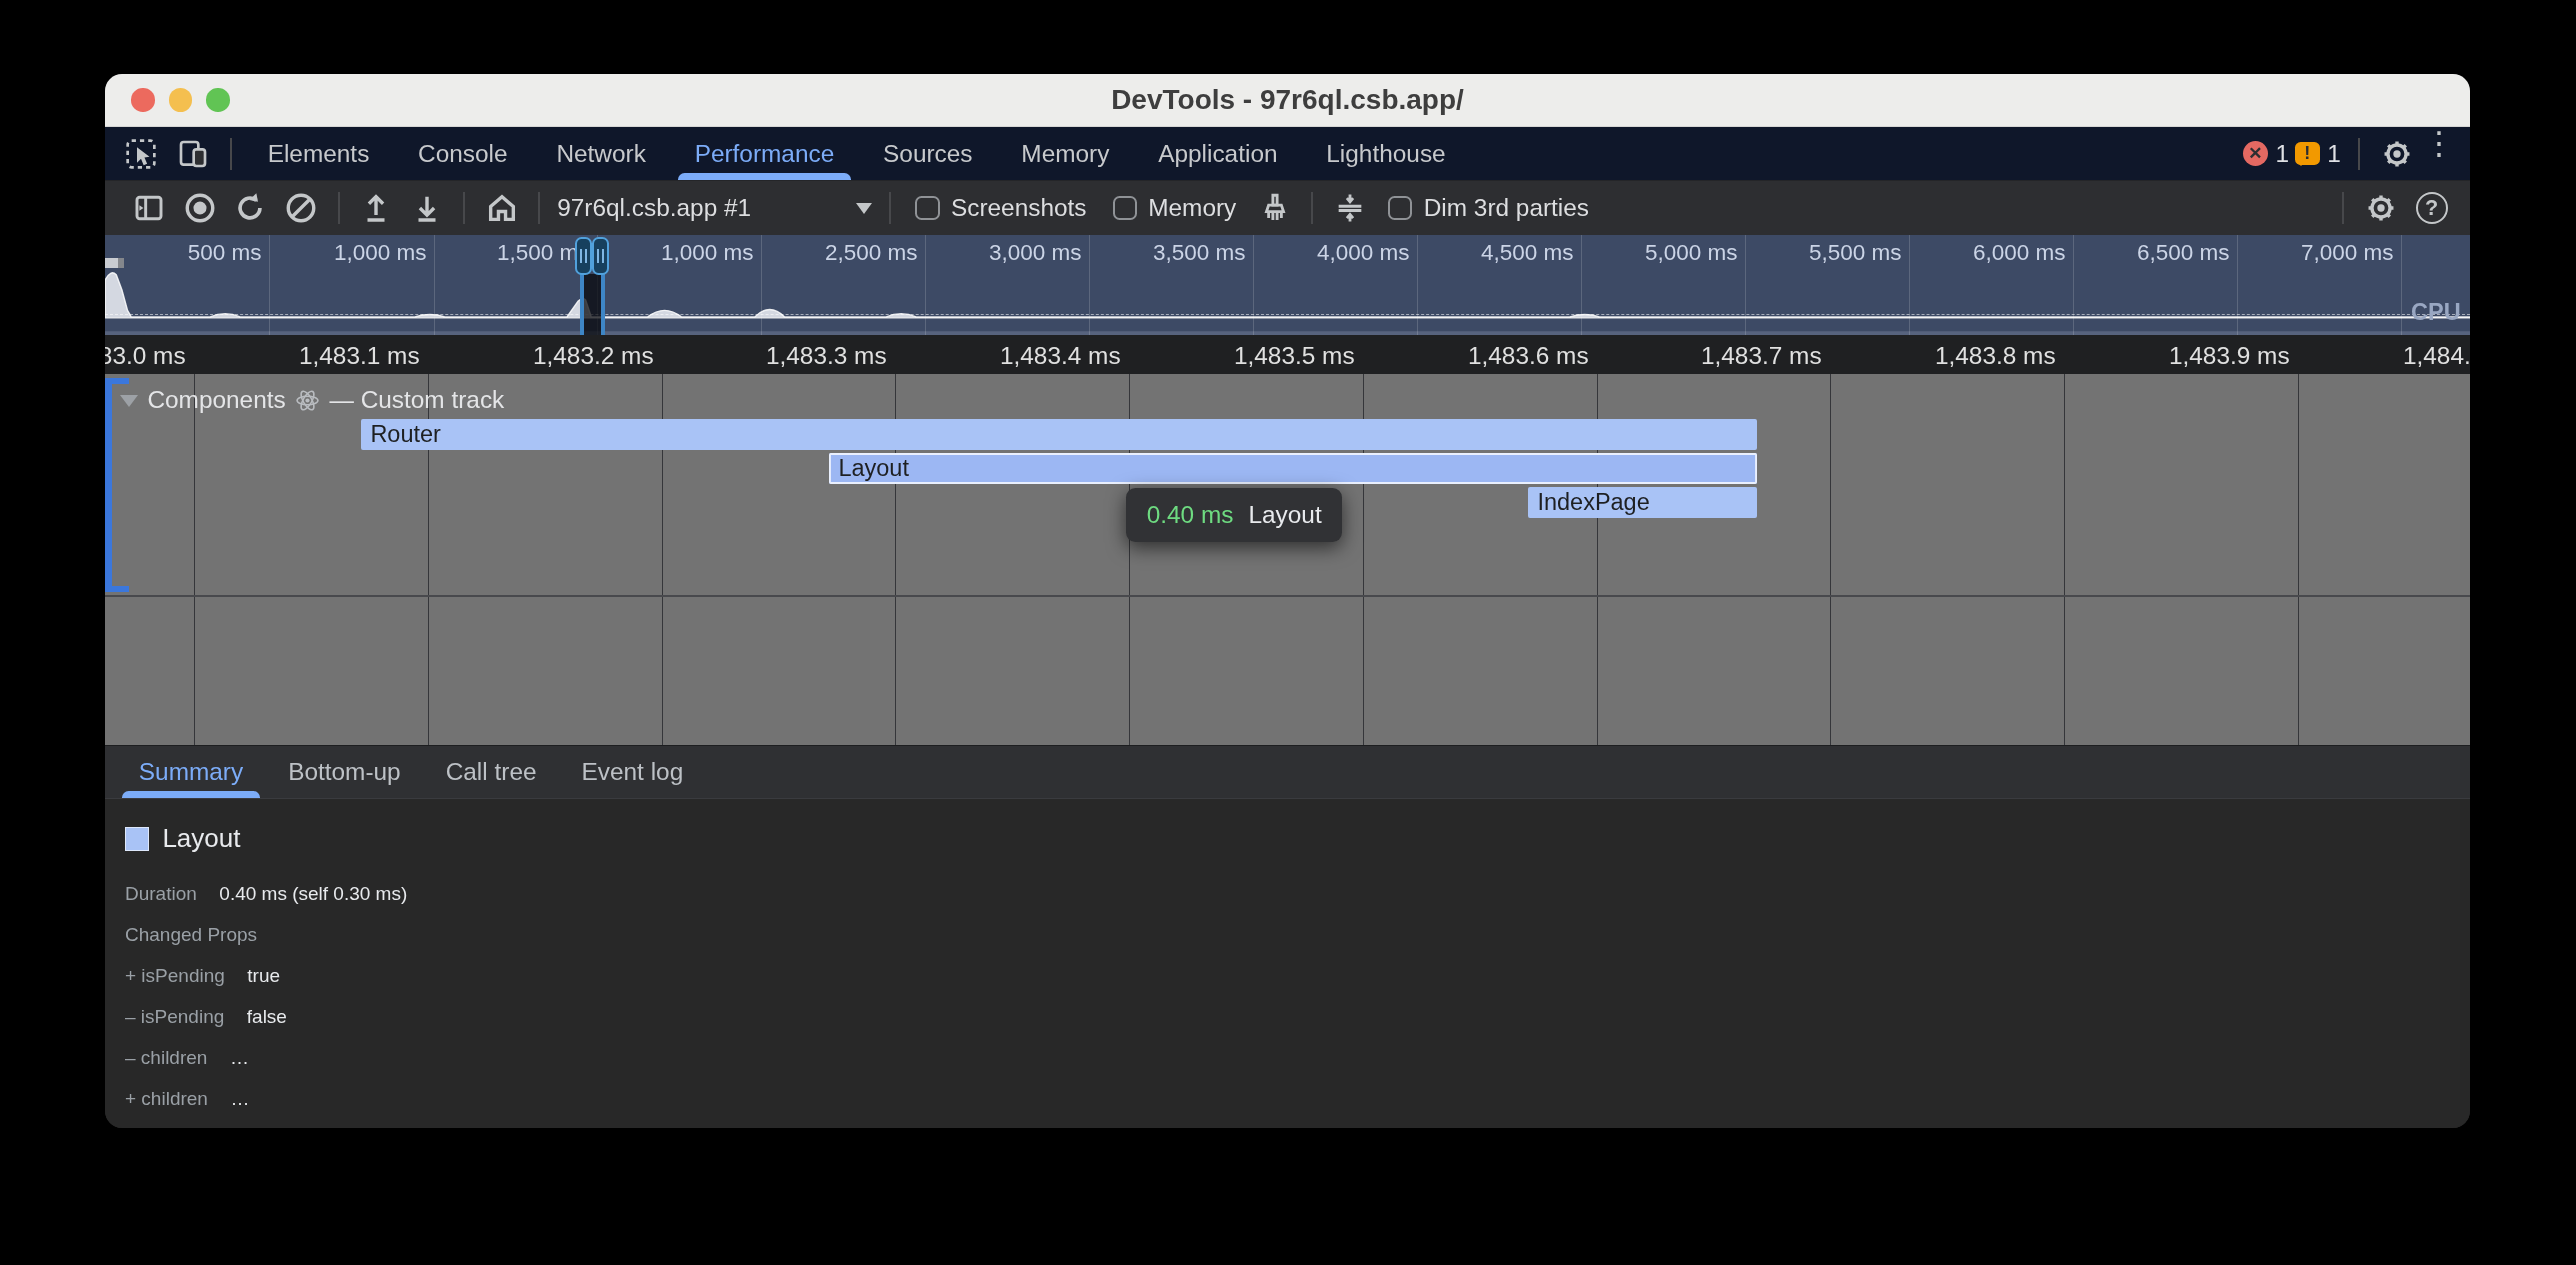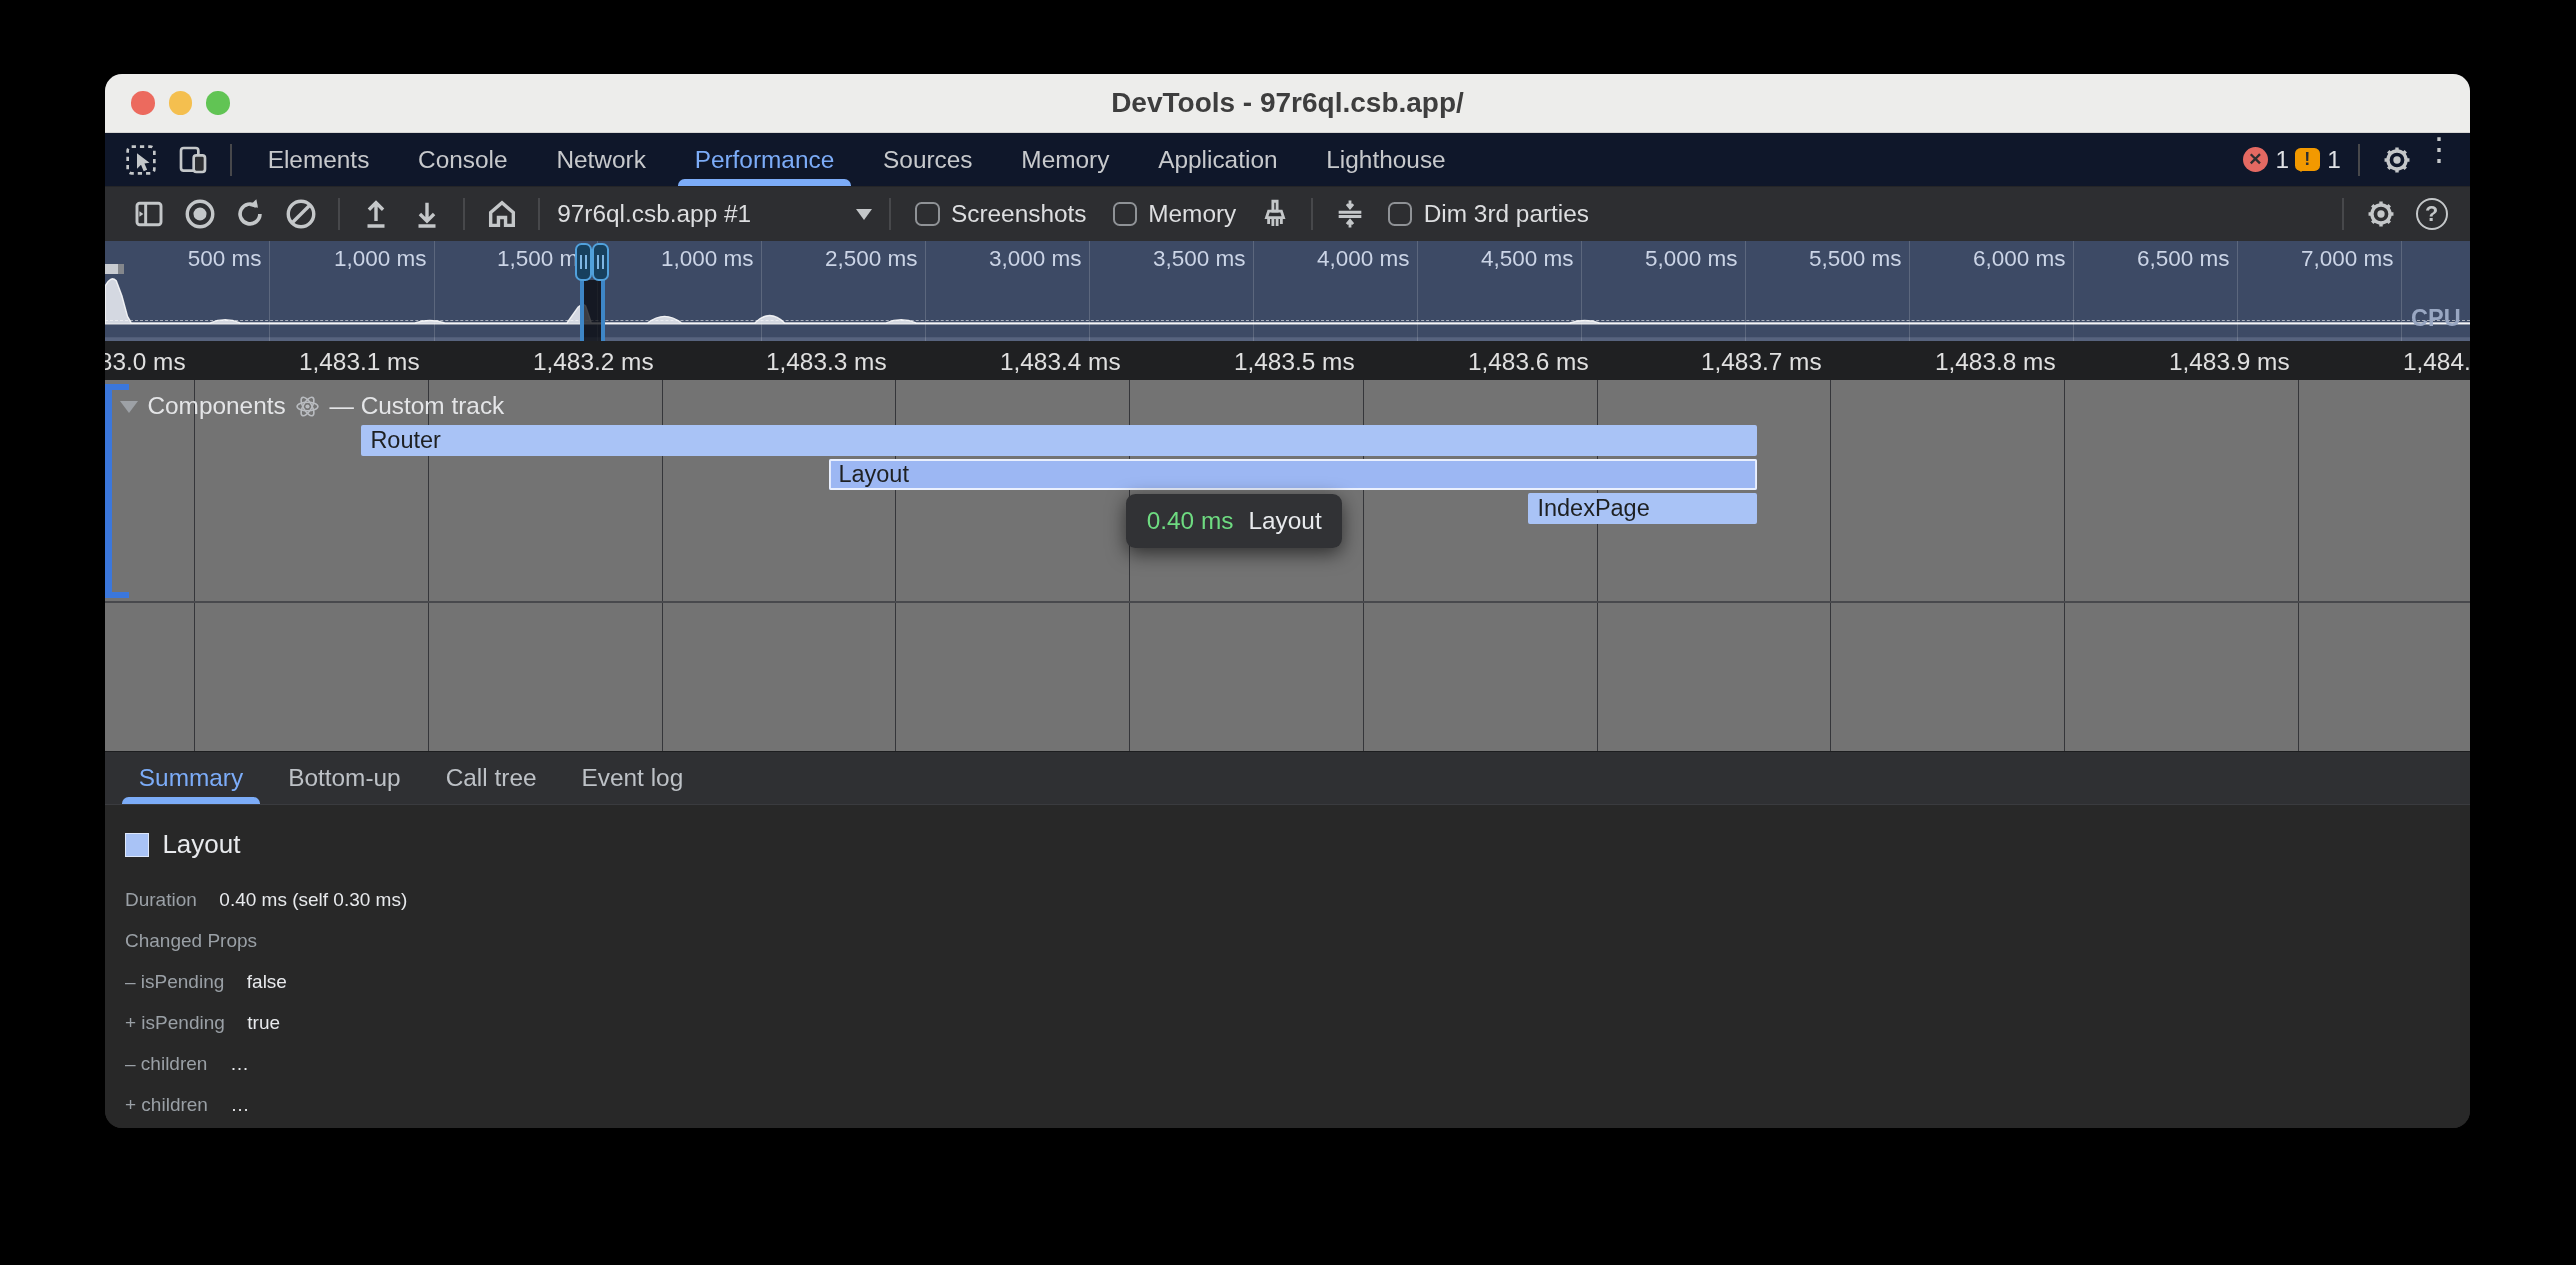--- a/index.html
+++ b/index.html
@@ -2,21 +2,21 @@
 <html style="font-size:15px"><head>
 <meta charset="utf-8">
 <style>
   * { margin:0; padding:0; box-sizing:border-box; }
   html,body { width:2576px; height:1265px; background:#000; font-family:"Liberation Sans",sans-serif; overflow:hidden; }
 
   .window { position:absolute; left:105px; top:74px; width:2365px; height:1054px;
             border-radius:17px; overflow:hidden; background:#282828; }
 
   
-  .titlebar { position:relative; height:59px; background:#EDEDEB; border-bottom:0.9px solid #D6D6D4;
+  .titlebar { position:relative; height:53px; background:#EDEDEB; border-bottom:0.9px solid #D6D6D4;
               display:flex; align-items:center; }
   .lights { display:flex; gap:14px; margin-left:26px; }
   .light { width:23.5px; height:23.5px; border-radius:50%; }
   .light.red{ background:#EC6A5E; } .light.yellow{ background:#F4BF4F; } .light.green{ background:#61C454; }
   .win-title { position:absolute; left:0; right:0; text-align:center; color:#3E3E3E;
                font-size:28px; font-weight:700; }
 
   
   .tabbar { height:54px; background:#0f172a; display:flex; align-items:stretch; border-bottom:1.9px solid #242528; }
   .tb-icon { width:41px; display:flex; align-items:center; justify-content:center; margin:0 5.6px; }
@@ -451,26 +451,26 @@
 
     <div class="sum-row">
           <span class="k">Duration</span>
           <span class="v">0.40 ms (self 0.30 ms)</span>
         </div>
         <div class="sum-row">
           <span class="k">Changed Props</span>
           <span class="v"></span>
         </div>
         <div class="sum-row">
+          <span class="k">+ isPending</span>
+          <span class="v">true</span>
+        </div>
+        <div class="sum-row">
           <span class="k">– isPending</span>
           <span class="v">false</span>
-        </div>
-        <div class="sum-row">
-          <span class="k">+ isPending</span>
-          <span class="v">true</span>
         </div>
         <div class="sum-row">
           <span class="k">– children</span>
           <span class="v">…</span>
         </div>
         <div class="sum-row">
           <span class="k">+ children</span>
           <span class="v">…</span>
         </div>
       </div>

